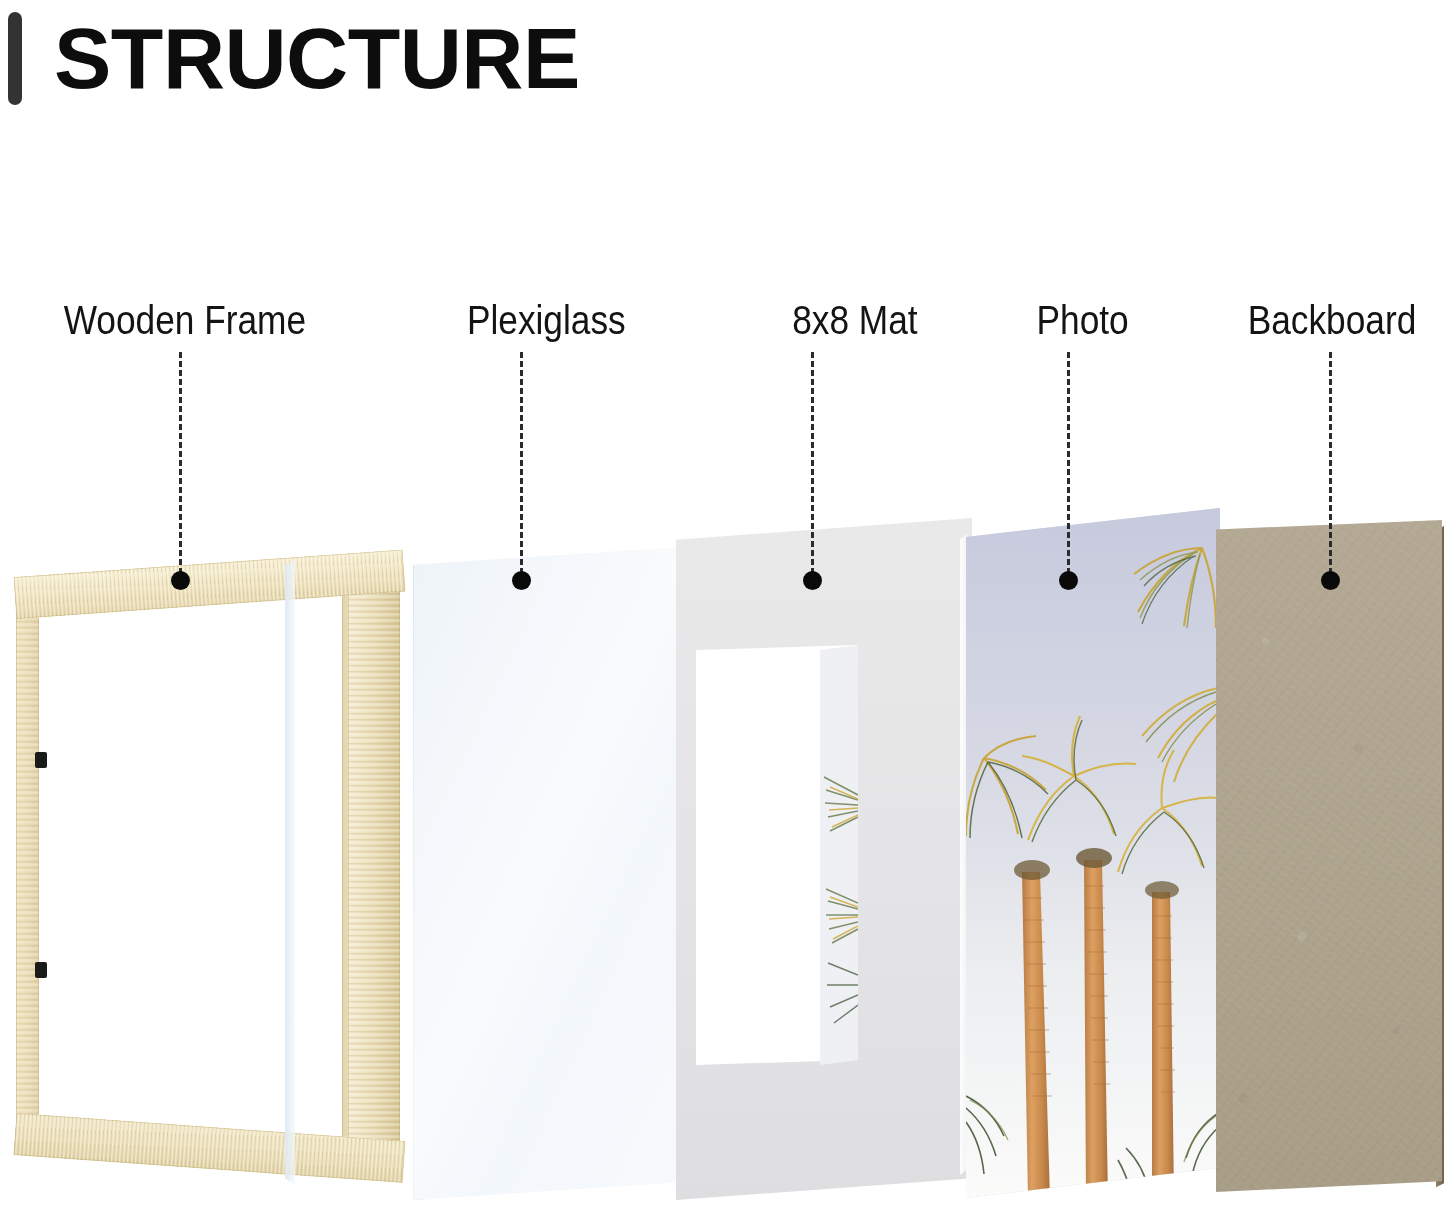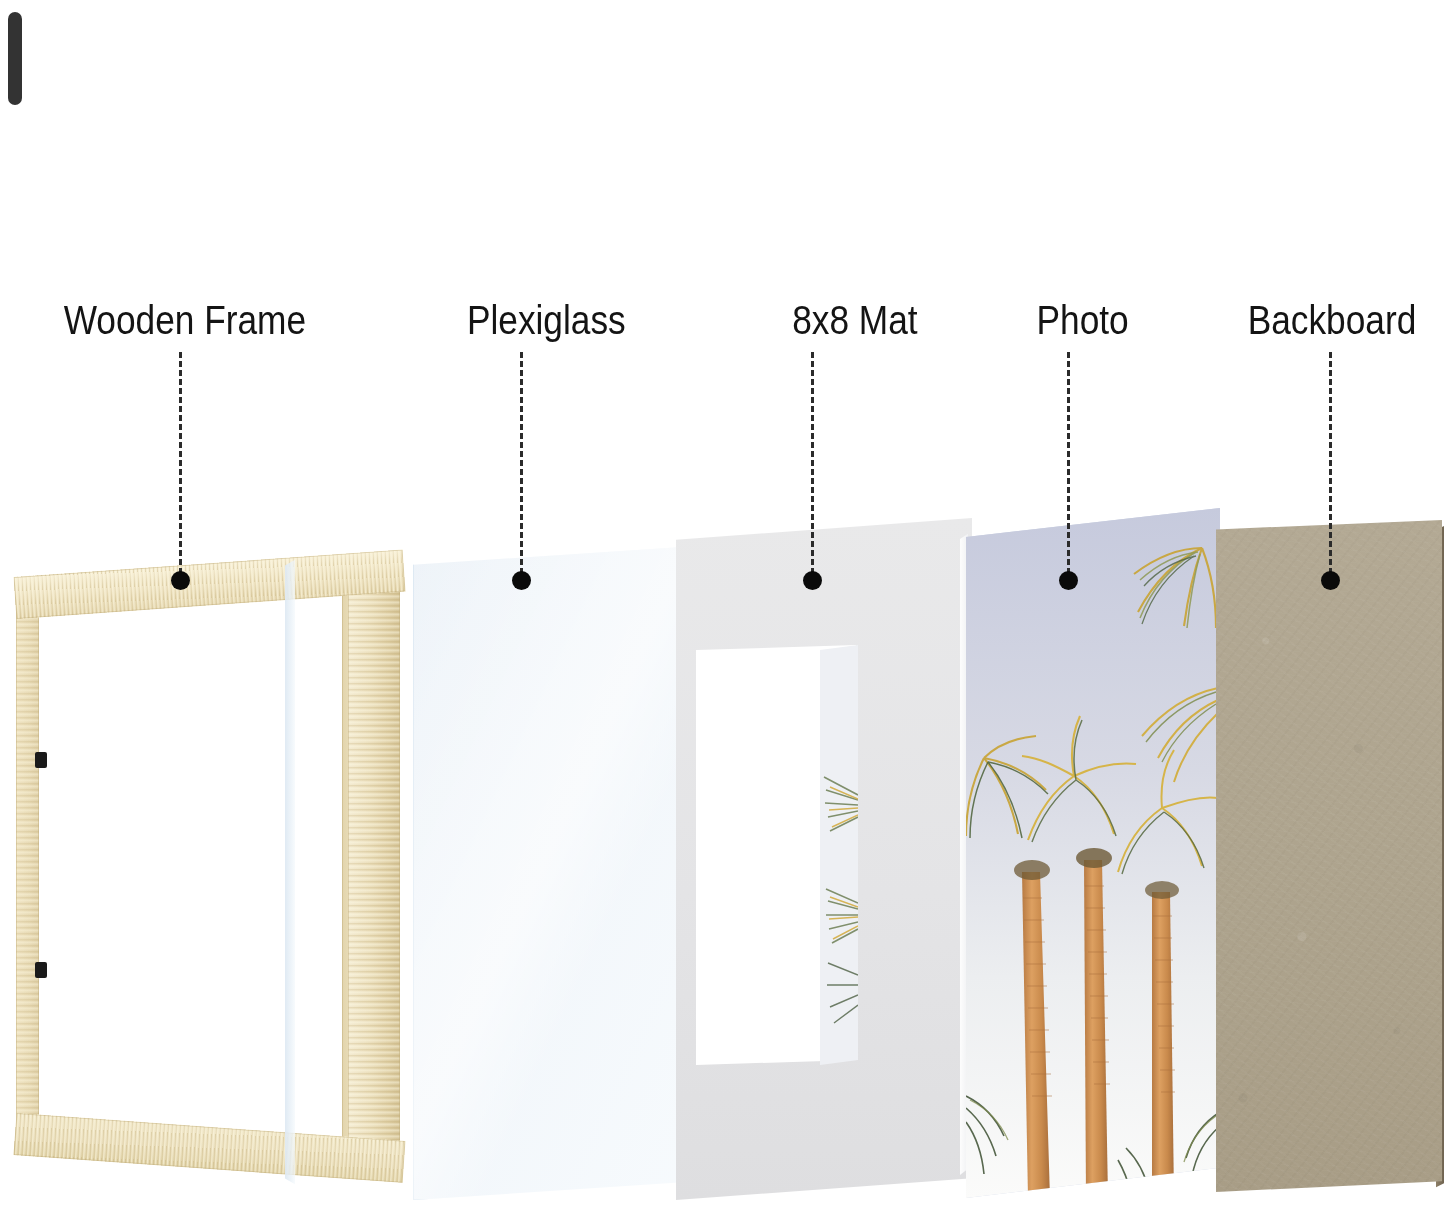--- a/index.html
+++ b/index.html
@@ -290,20 +290,21 @@
     height: 668px;
     background: linear-gradient(to right, #8d7f67, #6f6350);
     clip-path: polygon(0% 1.2%, 100% 0.6%, 100% 99.0%, 0% 99.6%);
   }
 </style>
 </head>
 <body>
 
 <div id="title-block">
   <div id="title-accent"></div>
+  <div id="title-text">STRUCTURE</div>
 </div>
 
 <div id="stack">
 
   <div id="wooden-frame">
     <div id="frame-opening"></div>
     <div class="wood-rail" id="wood-left"></div>
     <div class="wood-rail" id="wood-right-inner"></div>
     <div class="wood-rail" id="wood-right"></div>
     <div class="wood-rail" id="wood-top"></div>

